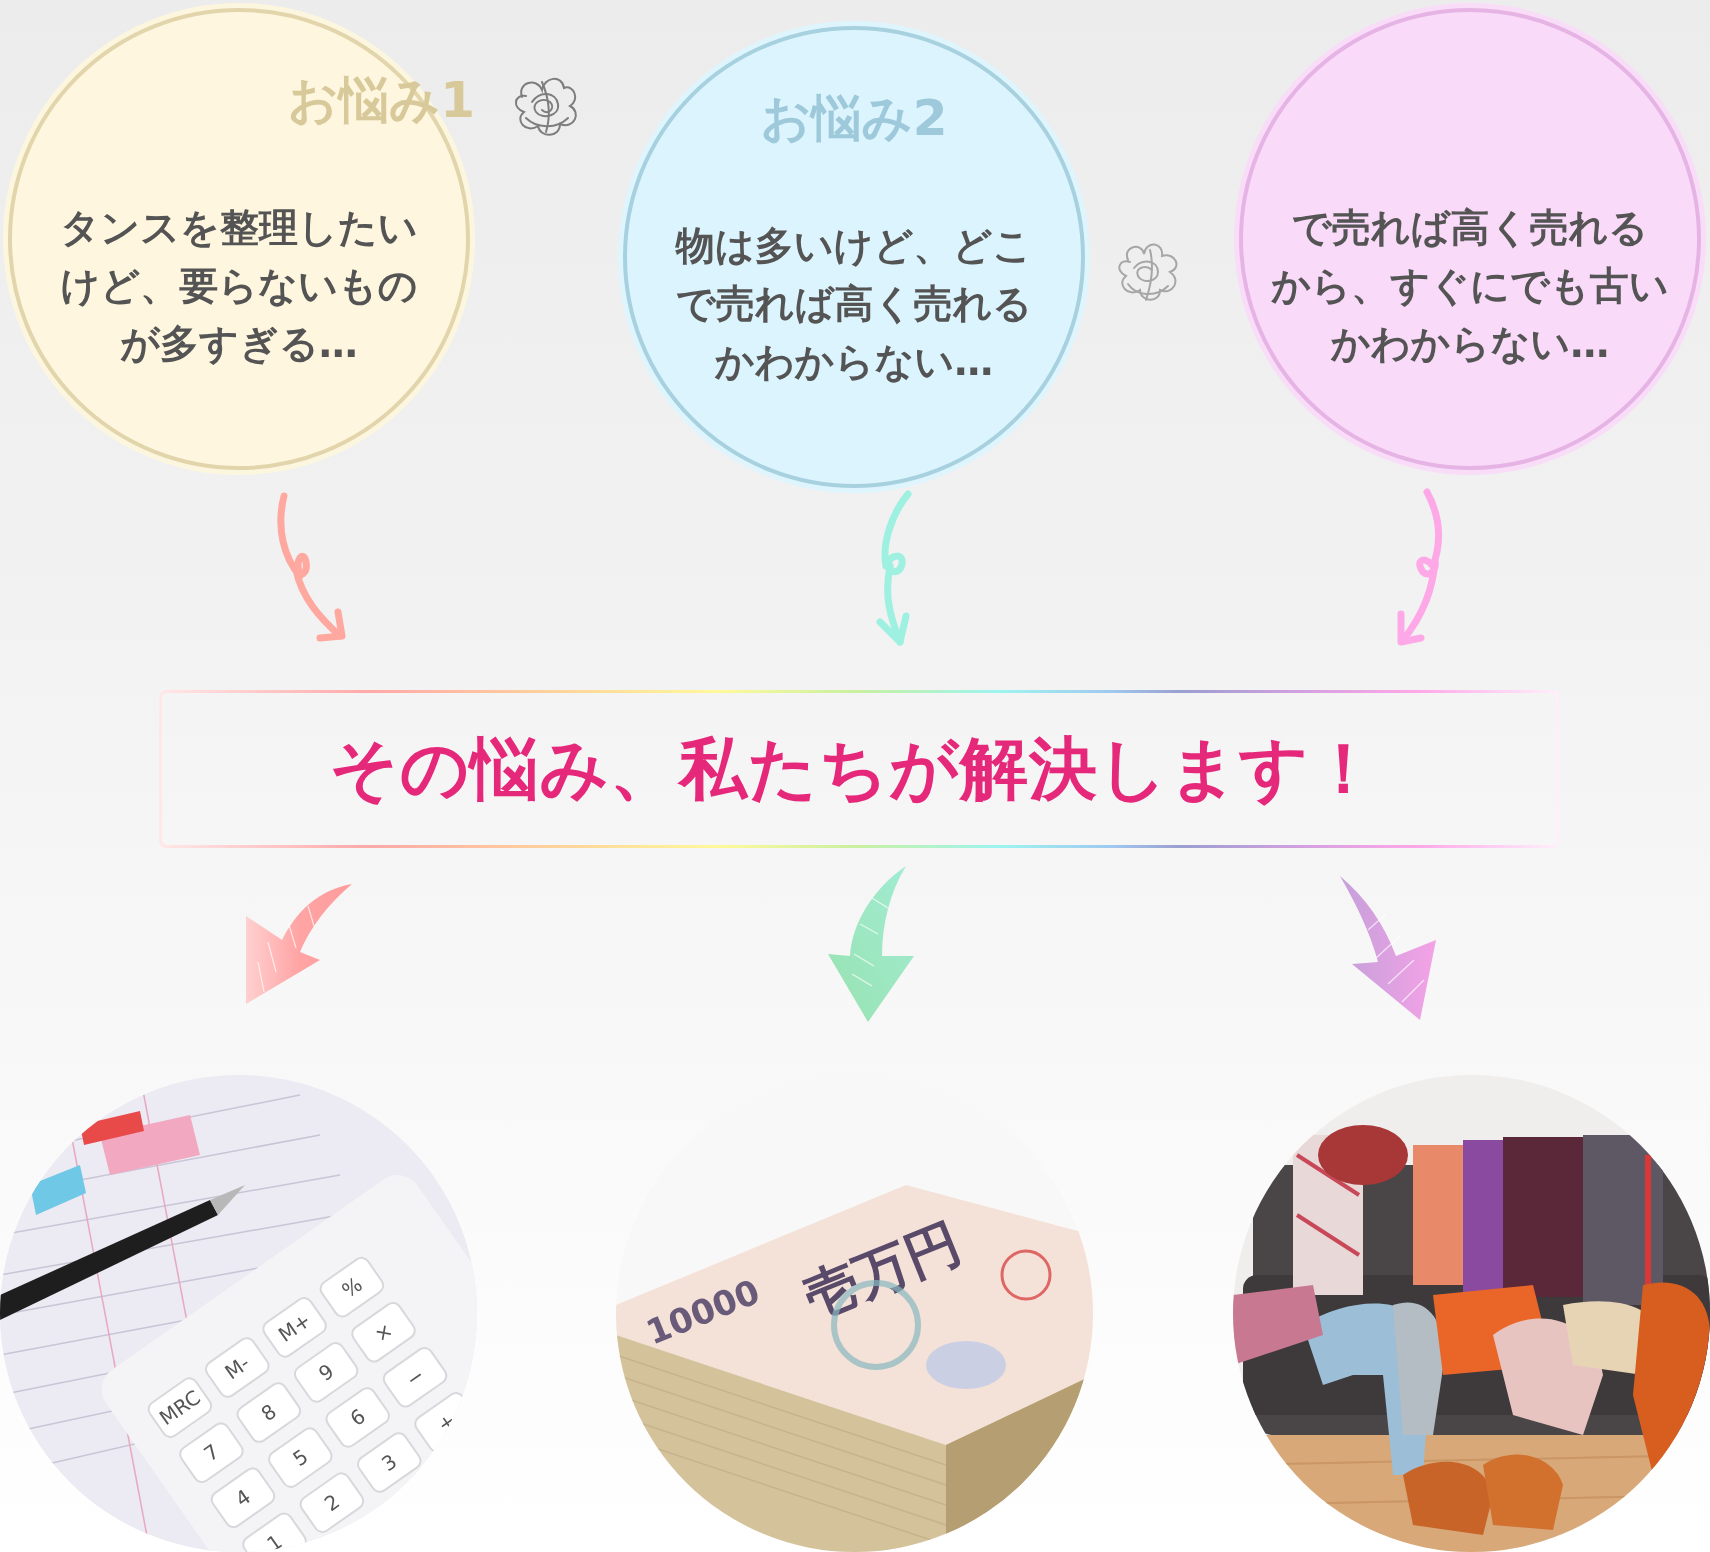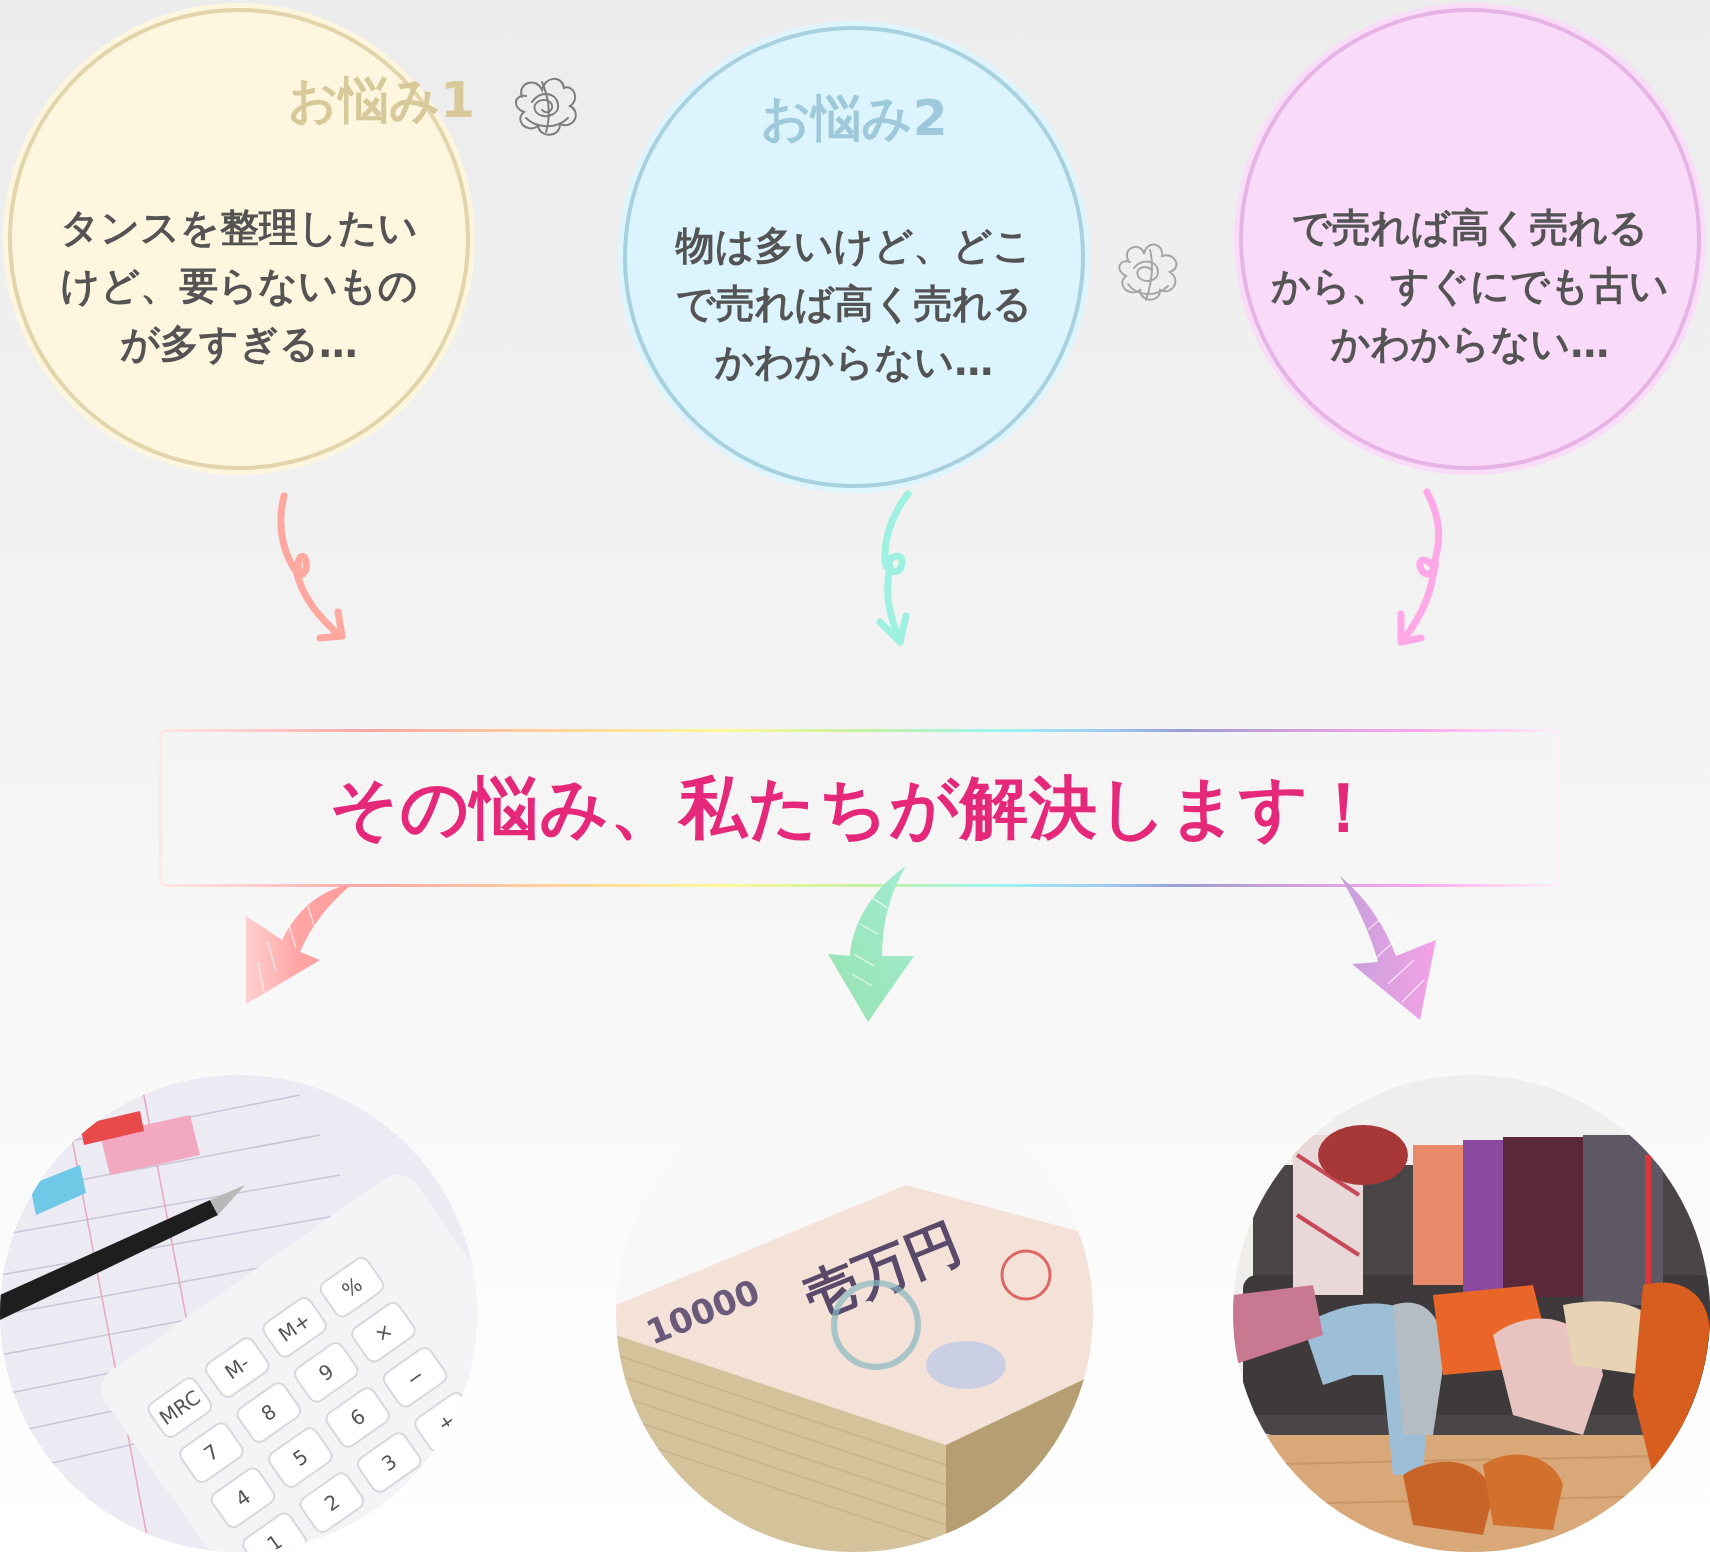--- a/index.html
+++ b/index.html
@@ -41,21 +41,20 @@
   #w3 .title { color:#dc9fd9; }
 
   .scribble { position:absolute; }
   .curly { position:absolute; }
   .bigarrow { position:absolute; }
 
   #banner {
     position:absolute; left:159px; top:690px; width:1400px; height:158px;
     border-radius:7px; padding:3px;
     background:linear-gradient(90deg,#ffe8e8 0%,#ffa8a8 15%,#ffd89a 30%,#fff99a 40%,#c8f0a0 50%,#9cf5f0 60%,#a0c8f0 68%,#9a9ed0 73%,#d6a0e0 82%,#ffa8e8 90%,#fff0fb 100%);
-    margin-top:39px;
   }
   #banner .face {
     width:100%; height:100%; border-radius:5px;
     background:linear-gradient(180deg,#f4f4f4,#f6f6f6);
     display:flex; align-items:center; justify-content:center;
   }
   #banner .headline {
     color:#e6287a; font-size:68px; font-weight:bold; letter-spacing:1px;
     margin-left:-10px;
   }

